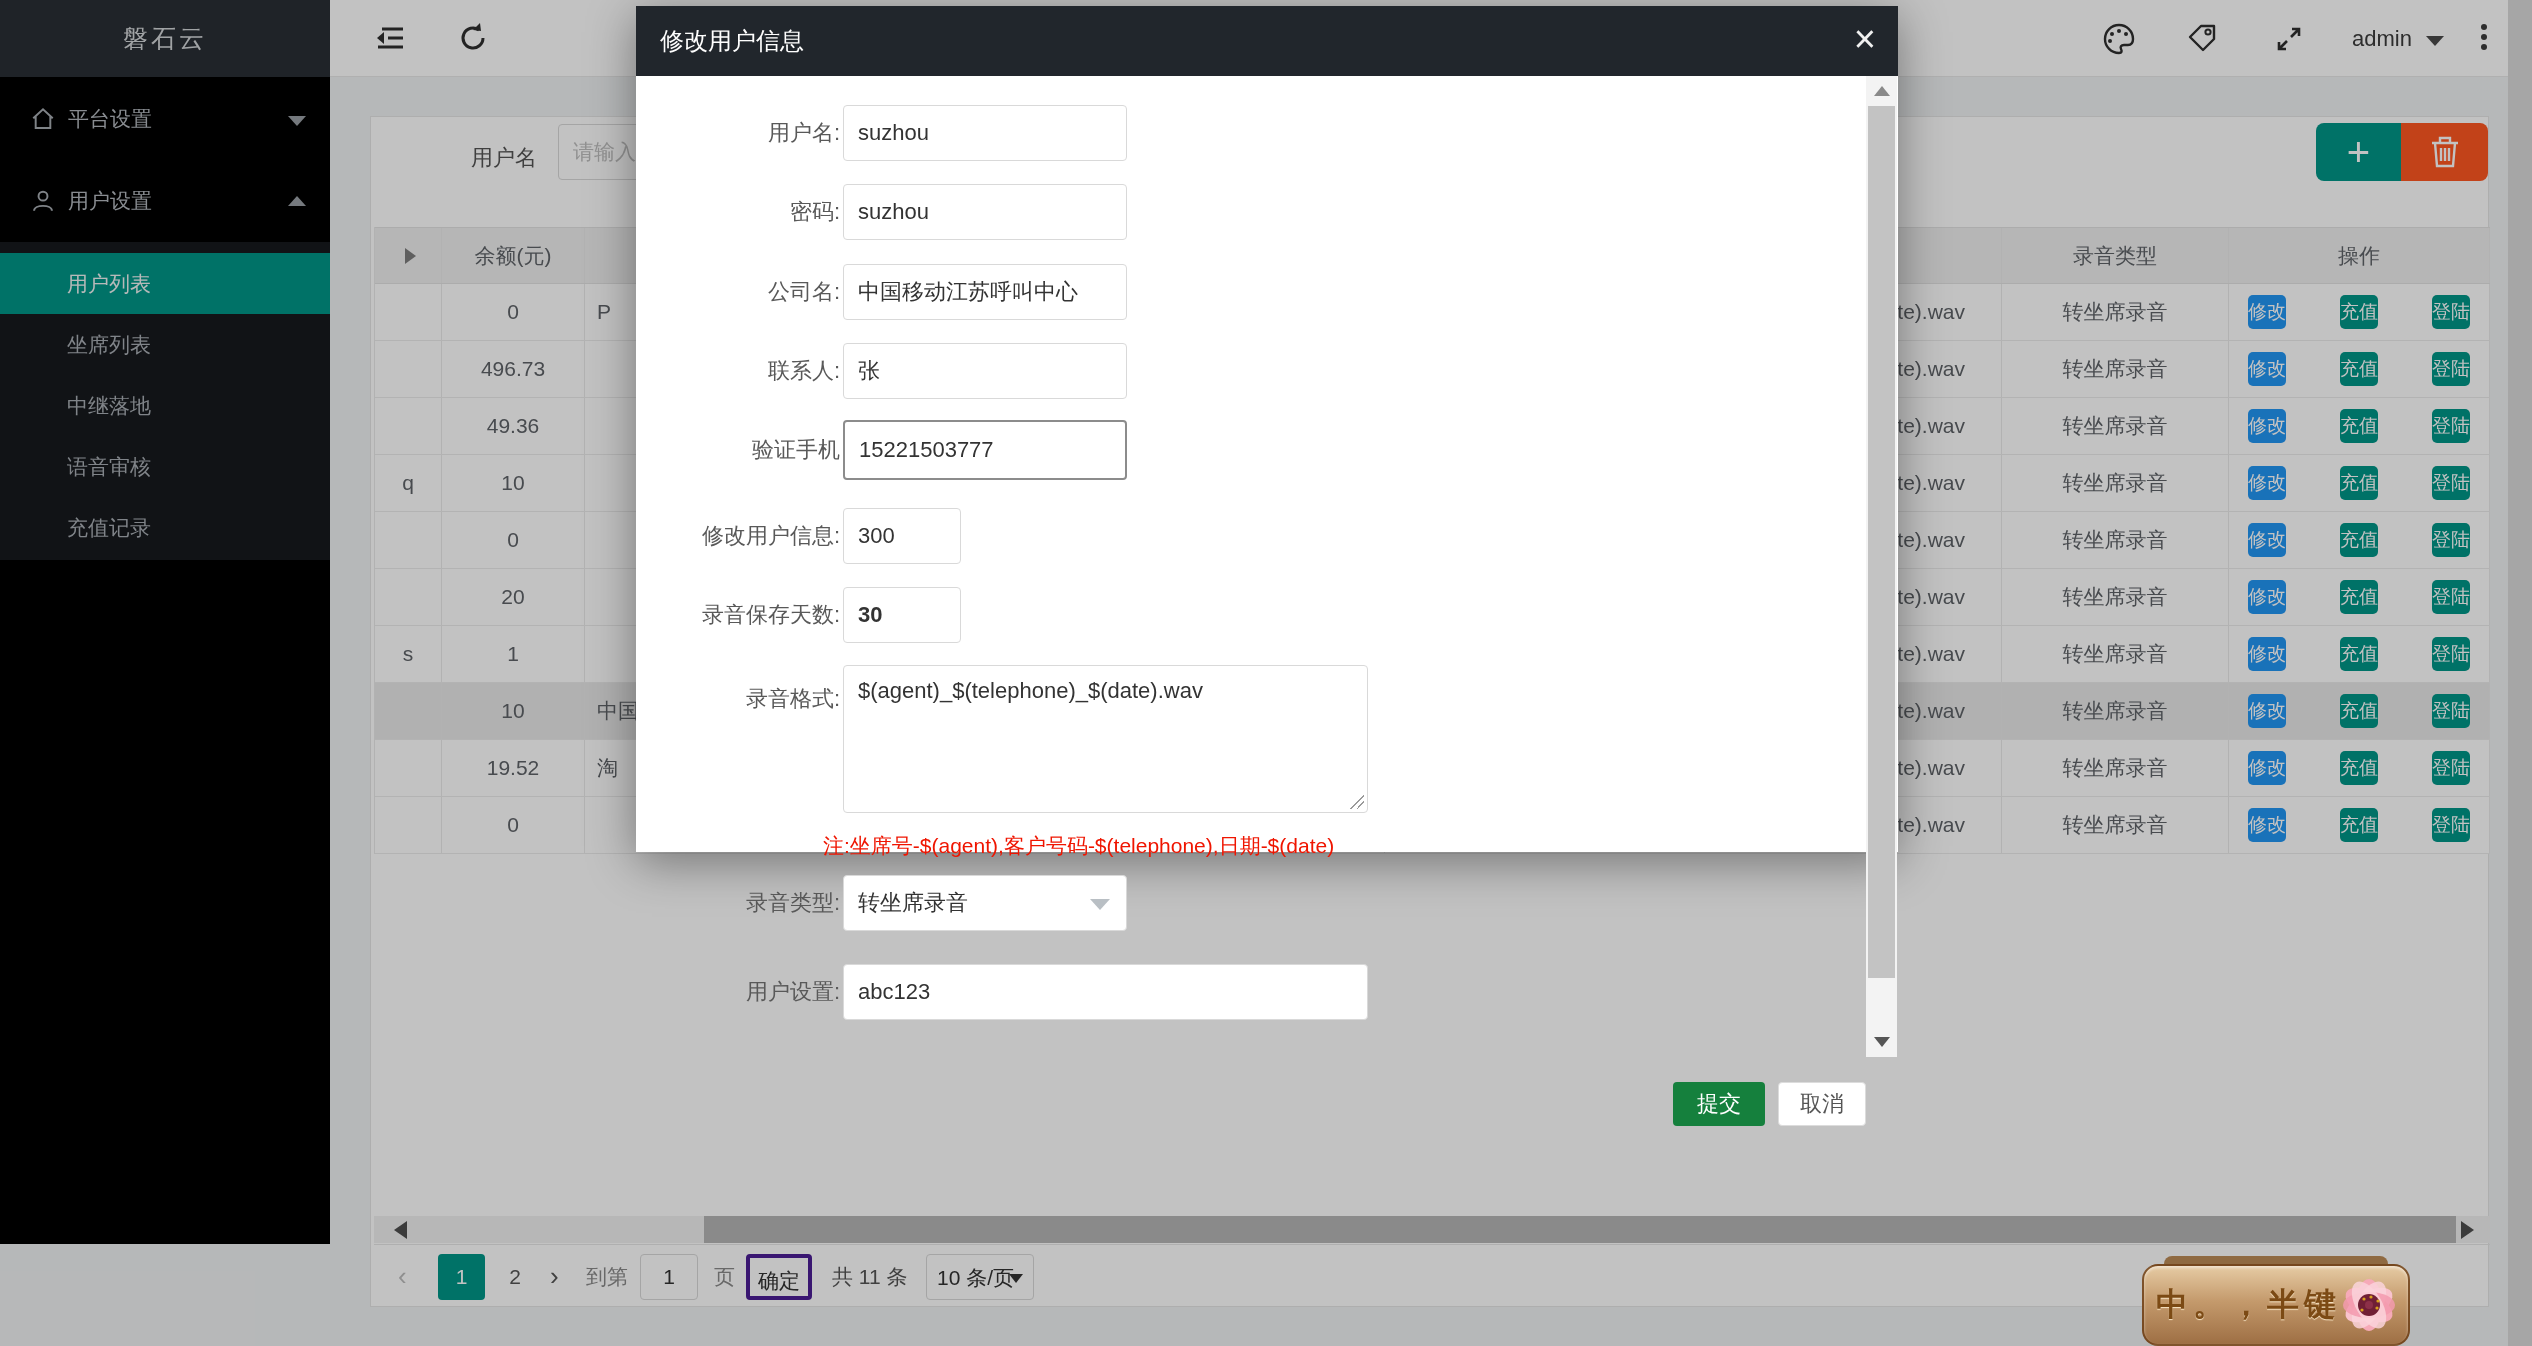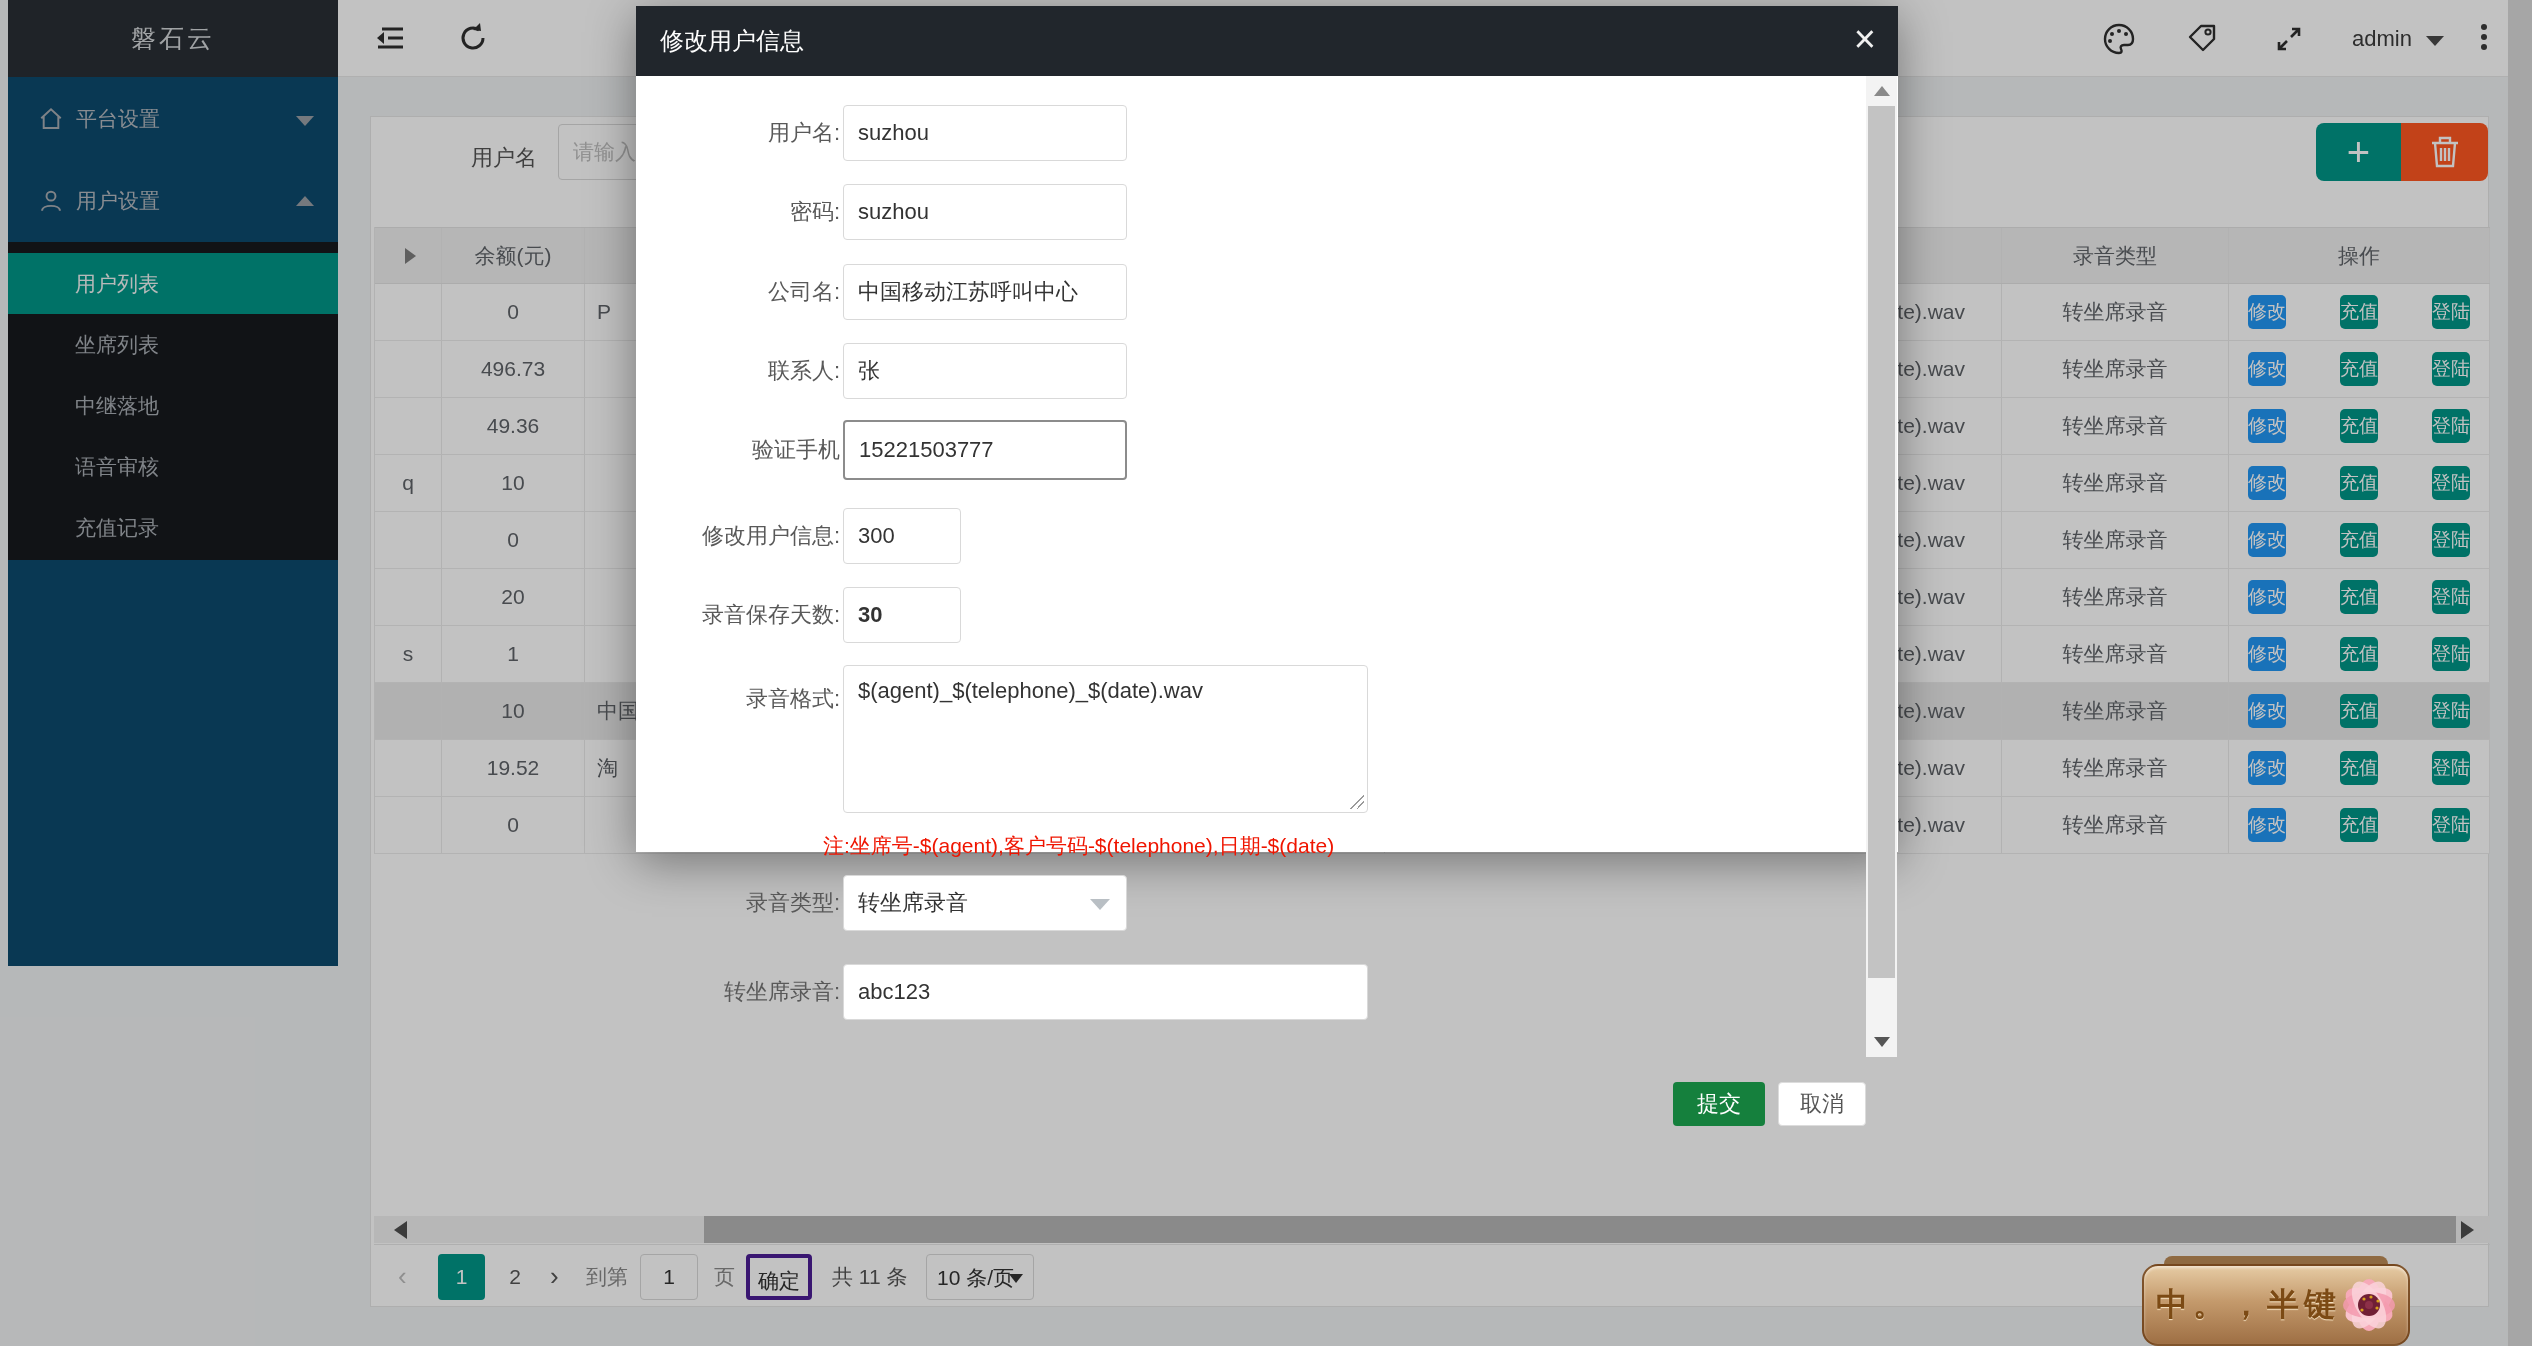--- a/index.html
+++ b/index.html
@@ -1,20 +1,20 @@
 <!DOCTYPE html>
 <html><head>
 <meta charset="utf-8">
 <style>
 *{margin:0;padding:0;box-sizing:border-box;font-family:"Liberation Sans","DejaVu Sans",sans-serif}
 html,body{width:2532px;height:1346px;overflow:hidden}
 body{position:relative;background:#f0f2f3}
 
 
-#sidebar{position:absolute;left:8px;top:0;width:330px;height:966px;background:#0c4a6e;z-index:1}
+#sidebar{position:absolute;left:0;top:0;width:330px;height:1244px;background:#000000;z-index:1}
 #logo{height:77px;background:#2a2f35;color:#d3d6d9;font-size:25px;text-align:center;line-height:77px;letter-spacing:3px}
 .nav-item{position:absolute;left:0;width:330px;height:62px;color:#b4b9bf;font-size:21px;cursor:pointer}
 .nav-item .nav-ic{position:absolute;left:30px;top:18px}
 .nav-item .lbl{position:absolute;left:68px;line-height:62px}
 .caret{position:absolute;right:24px;width:0;height:0;border-left:9px solid transparent;border-right:9px solid transparent}
 .caret.down{top:28px;border-top:10px solid #9aa0a6}
 .caret.up{top:26px;border-bottom:10px solid #9aa0a6}
 #submenu{position:absolute;left:0;top:242px;width:330px;height:318px;background:#171a1e;padding-top:11px}
 .sub-item{height:61px;line-height:61px;padding-left:67px;color:#a9aeb4;font-size:21px;cursor:pointer}
 .sub-item.active{background:#009688;color:#f1f4f4}
@@ -495,21 +495,21 @@
   <i id="resize-handle"></i>
 
   <span id="f-note">注:坐席号-$(agent),客户号码-$(telephone),日期-$(date)</span>
 
   <span class="f-label" style="top:869px">录音类型:</span>
   <div id="f-select">
     <span>转坐席录音</span>
     <i id="select-caret"></i>
   </div>
 
-  <span class="f-label" style="top:958px">转坐席录音:</span>
+  <span class="f-label" style="top:958px">用户设置:</span>
   <input class="f-input w-lg" style="top: 958px;" value="abc123">
 
   <div id="modal-vscroll">
     <i class="varrow" id="vup"></i>
     <div id="vthumb"></div>
     <i class="varrow" id="vdown"></i>
   </div>
 
   <button id="submit-button">提交</button>
   <button id="cancel-button">取消</button>

